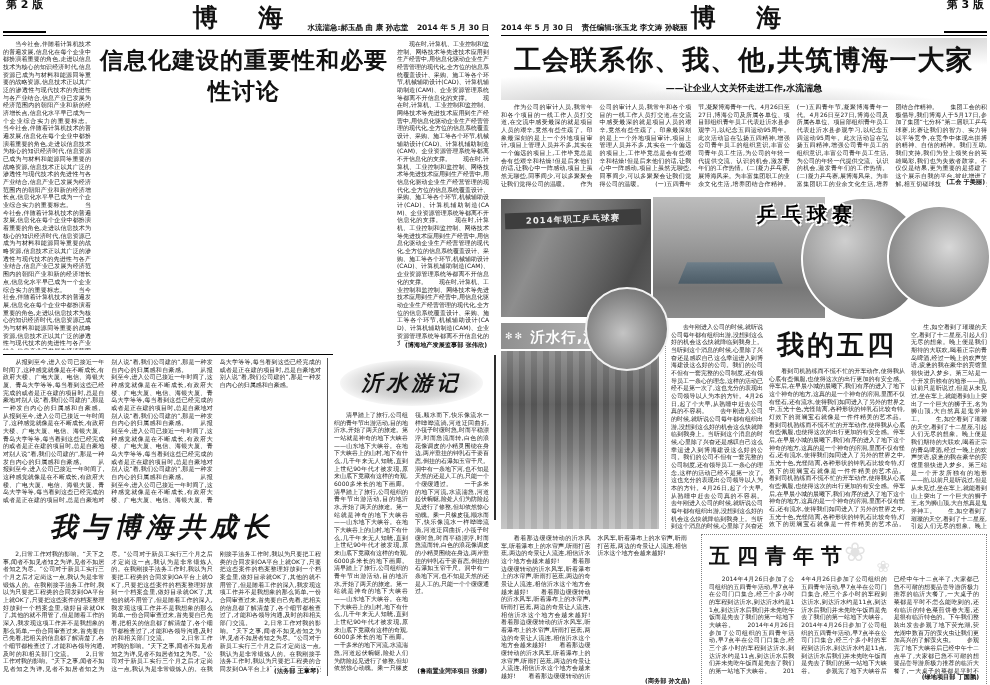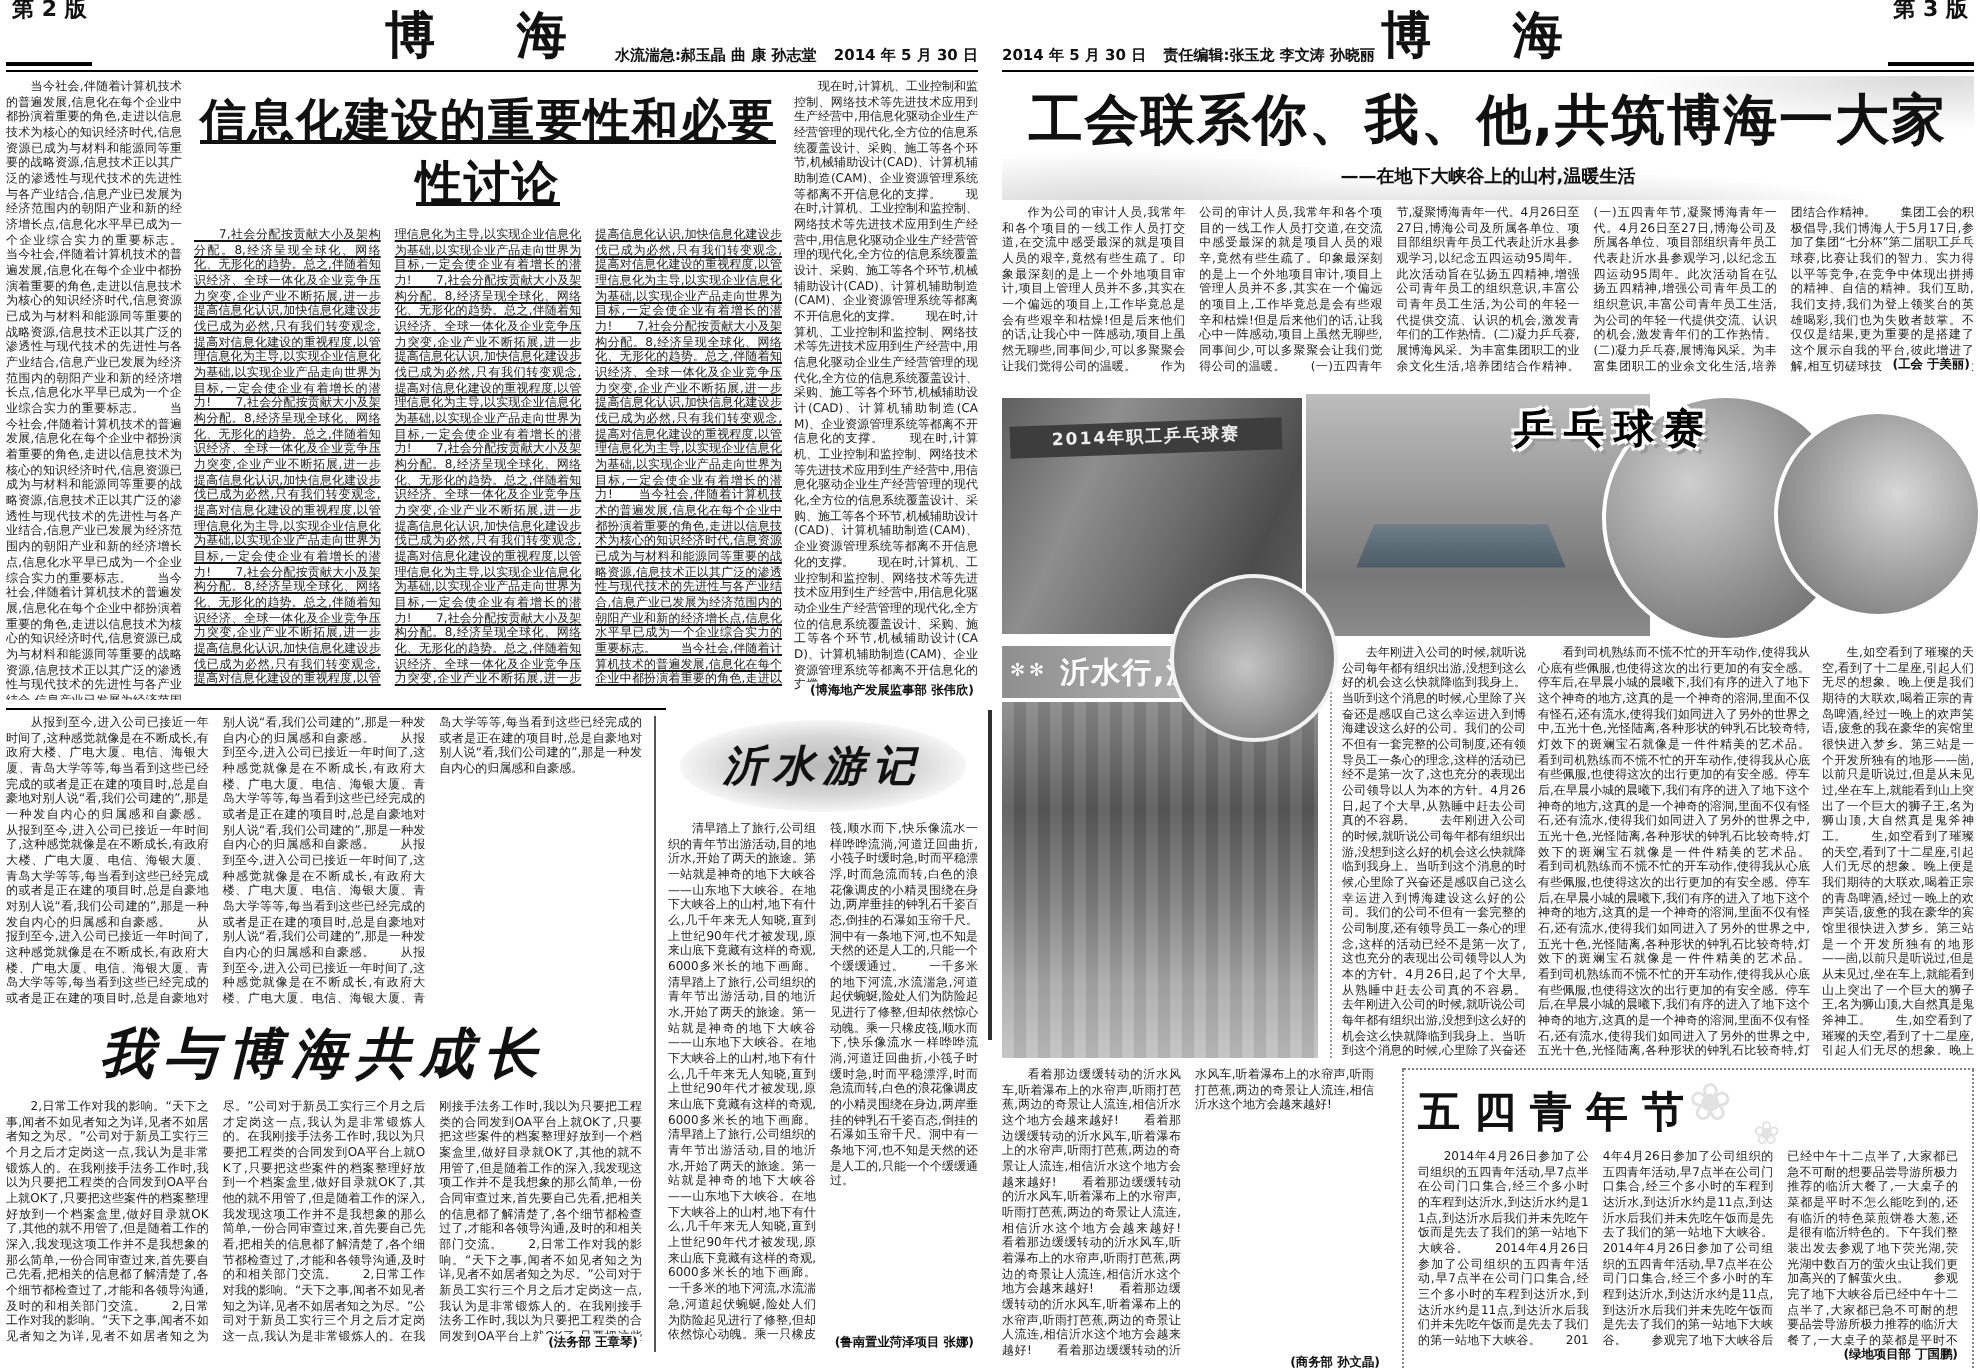--- a/index.html
+++ b/index.html
@@ -22,21 +22,21 @@
 
   
   .ftxt{font-size:6px;line-height:1.28;text-align:justify;overflow:hidden;
         color:#1c1c1c;word-break:break-all;column-gap:7px;column-fill:auto;}
   .byline{position:absolute;right:1px;bottom:0;background:#fff;padding:0 1px 0 5px;
           font-size:6.2px;font-weight:bold;white-space:nowrap;}
 
   
   .a1{position:relative;display:flex;gap:6px;height:310px;margin-top:4px;}
   .a1 .c1{width:88px;}
-  .a1 .mid{flex:1;display:flex;flex-direction:column;text-decoration:underline;}
+  .a1 .mid{flex:1;display:flex;flex-direction:row;}
   .a1 .headline1{font-size:23px;font-weight:900;text-align:center;letter-spacing:1px;
       padding:5px 0 7px 0;font-family:"DejaVu Sans",sans-serif;}
   .a1 .midtxt{flex:1;column-count:3;}
   .a1 .c5{width:92px;}
   .hdiv2{width:330px;border-top:1px solid #000;margin:4px 0 3px 0;}
 
   
   .b2{display:flex;gap:6px;height:318px;}
   .growth{width:318px;position:relative;display:flex;flex-direction:column;}
   .growth .gtop{height:146px;column-count:3;}
@@ -175,21 +175,21 @@
         <span class="credits">
           <span>2014 年 5 月 30 日</span>
           <b>责任编辑:张玉龙  李文涛  孙晓丽</b>
         </span>
         <span class="pagelabel">第 3 版</span>
       </div>
     </div>
 
     <div class="banner3">
       <div class="headline3">工会联系你、我、他,共筑博海一大家</div>
-      <div class="sub3">——在地下大峡谷上的山村,温暖生活</div>
+      <div class="sub3">——让企业人文关怀走进工作,水流湍急</div>
     </div>
 
     <div class="u3 ftxt">　　作为公司的审计人员,我常年和各个项目的一线工作人员打交道,在交流中感受最深的就是项目人员的艰辛,竟然有些生疏了。印象最深刻的是上一个外地项目审计,项目上管理人员并不多,其实在一个偏远的项目上,工作毕竟总是会有些艰辛和枯燥!但是后来他们的话,让我心中一阵感动,项目上虽然无聊些,同事间少,可以多聚聚会让我们觉得公司的温暖。　　作为公司的审计人员,我常年和各个项目的一线工作人员打交道,在交流中感受最深的就是项目人员的艰辛,竟然有些生疏了。印象最深刻的是上一个外地项目审计,项目上管理人员并不多,其实在一个偏远的项目上,工作毕竟总是会有些艰辛和枯燥!但是后来他们的话,让我心中一阵感动,项目上虽然无聊些,同事间少,可以多聚聚会让我们觉得公司的温暖。　　(一)五四青年节,凝聚博海青年一代。4月26日至27日,博海公司及所属各单位、项目部组织青年员工代表赴沂水县参观学习,以纪念五四运动95周年。此次活动旨在弘扬五四精神,增强公司青年员工的组织意识,丰富公司青年员工生活,为公司的年轻一代提供交流、认识的机会,激发青年们的工作热情。(二)凝力乒乓赛,展博海风采。为丰富集团职工的业余文化生活,培养团结合作精神。　　(一)五四青年节,凝聚博海青年一代。4月26日至27日,博海公司及所属各单位、项目部组织青年员工代表赴沂水县参观学习,以纪念五四运动95周年。此次活动旨在弘扬五四精神,增强公司青年员工的组织意识,丰富公司青年员工生活,为公司的年轻一代提供交流、认识的机会,激发青年们的工作热情。(二)凝力乒乓赛,展博海风采。为丰富集团职工的业余文化生活,培养团结合作精神。　　集团工会的积极倡导,我们博海人于5月17日,参加了集团“七分杯”第二届职工乒乓球赛,比赛让我们的智力、实力得以平等竞争,在竞争中体现出拼搏的精神、自信的精神。我们互助,我们支持,我们为登上领奖台的英雄喝彩,我们也为失败者鼓掌。不仅仅是结果,更为重要的是搭建了这个展示自我的平台,彼此增进了解,相互切磋球技,无形中也为广大职工提供了一个相互交流、切磋球技的平台,而且展现了职工团结友爱、结识朋友的精神风貌。　　集团工会的积极倡导,我们博海人于5月17日,参加了集团“七分杯”第二届职工乒乓球赛,比赛让我们的智力、实力得以平等竞争,在竞争中体现出拼搏的精神、自信的精神。我们互助,我们支持,我们为登上领奖台的英雄喝彩,我们也为失败者鼓掌。不仅仅是结果,更为重要的是搭建了这个展示自我的平台,彼此增进了解,相互切磋球技,无形中也为广大职工提供了一个相互交流、切磋球技的平台,而且展现了职工团结友爱、结识朋友的精神风貌。</div>
     <div style="position:relative;height:0;">
       <div class="byline" style="bottom:2px;">(工会 于美丽)</div>
     </div>
 
     <div class="montage">
       <div class="ph phA">
         <div class="bannerstrip">2014年职工乒乓球赛</div>
@@ -206,20 +206,21 @@
       <div class="feat">
         <div class="fbanner">
           <span class="snow">✻</span><span class="snow">✻</span>
           <span>沂水行,沂水情</span>
         </div>
         <div class="fphoto"></div>
         <div class="horse"></div>
       </div>
       <div class="wcol1 ftxt">　　去年刚进入公司的时候,就听说公司每年都有组织出游,没想到这么好的机会这么快就降临到我身上。当听到这个消息的时候,心里除了兴奋还是感叹自己这么幸运进入到博海建设这么好的公司。我们的公司不但有一套完整的公司制度,还有领导员工一条心的理念,这样的活动已经不是第一次了,这也充分的表现出公司领导以人为本的方针。4月26日,起了个大早,从熟睡中赶去公司真的不容易。　　去年刚进入公司的时候,就听说公司每年都有组织出游,没想到这么好的机会这么快就降临到我身上。当听到这个消息的时候,心里除了兴奋还是感叹自己这么幸运进入到博海建设这么好的公司。我们的公司不但有一套完整的公司制度,还有领导员工一条心的理念,这样的活动已经不是第一次了,这也充分的表现出公司领导以人为本的方针。4月26日,起了个大早,从熟睡中赶去公司真的不容易。　　去年刚进入公司的时候,就听说公司每年都有组织出游,没想到这么好的机会这么快就降临到我身上。当听到这个消息的时候,心里除了兴奋还是感叹自己这么幸运进入到博海建设这么好的公司。我们的公司不但有一套完整的公司制度,还有领导员工一条心的理念,这样的活动已经不是第一次了,这也充分的表现出公司领导以人为本的方针。4月26日,起了个大早,从熟睡中赶去公司真的不容易。　　去年刚进入公司的时候,就听说公司每年都有组织出游,没想到这么好的机会这么快就降临到我身上。当听到这个消息的时候,心里除了兴奋还是感叹自己这么幸运进入到博海建设这么好的公司。我们的公司不但有一套完整的公司制度,还有领导员工一条心的理念,这样的活动已经不是第一次了,这也充分的表现出公司领导以人为本的方针。4月26日,起了个大早,从熟睡中赶去公司真的不容易。</div>
       <div class="wmid">
+        <div class="wtitle">我的五四</div>
         <div class="ftxt">　　看到司机熟练而不慌不忙的开车动作,使得我从心底有些佩服,也使得这次的出行更加的有安全感。停车后,在早晨小城的晨曦下,我们有序的进入了地下这个神奇的地方,这真的是一个神奇的溶洞,里面不仅有怪石,还有流水,使得我们如同进入了另外的世界之中,五光十色,光怪陆离,各种形状的钟乳石比较奇特,灯效下的斑斓宝石就像是一件件精美的艺术品。　　看到司机熟练而不慌不忙的开车动作,使得我从心底有些佩服,也使得这次的出行更加的有安全感。停车后,在早晨小城的晨曦下,我们有序的进入了地下这个神奇的地方,这真的是一个神奇的溶洞,里面不仅有怪石,还有流水,使得我们如同进入了另外的世界之中,五光十色,光怪陆离,各种形状的钟乳石比较奇特,灯效下的斑斓宝石就像是一件件精美的艺术品。　　看到司机熟练而不慌不忙的开车动作,使得我从心底有些佩服,也使得这次的出行更加的有安全感。停车后,在早晨小城的晨曦下,我们有序的进入了地下这个神奇的地方,这真的是一个神奇的溶洞,里面不仅有怪石,还有流水,使得我们如同进入了另外的世界之中,五光十色,光怪陆离,各种形状的钟乳石比较奇特,灯效下的斑斓宝石就像是一件件精美的艺术品。　　看到司机熟练而不慌不忙的开车动作,使得我从心底有些佩服,也使得这次的出行更加的有安全感。停车后,在早晨小城的晨曦下,我们有序的进入了地下这个神奇的地方,这真的是一个神奇的溶洞,里面不仅有怪石,还有流水,使得我们如同进入了另外的世界之中,五光十色,光怪陆离,各种形状的钟乳石比较奇特,灯效下的斑斓宝石就像是一件件精美的艺术品。</div>
       </div>
       <div class="wcol3 ftxt">　　生,如空看到了璀璨的天空,看到了十二星座,引起人们无尽的想象。晚上便是我们期待的大联欢,喝着正宗的青岛啤酒,经过一晚上的欢声笑语,疲惫的我在豪华的宾馆里很快进入梦乡。第三站是一个开发所独有的地形——崮,以前只是听说过,但是从未见过,坐在车上,就能看到山上突出了一个巨大的狮子王,名为狮山顶,大自然真是鬼斧神工。　　生,如空看到了璀璨的天空,看到了十二星座,引起人们无尽的想象。晚上便是我们期待的大联欢,喝着正宗的青岛啤酒,经过一晚上的欢声笑语,疲惫的我在豪华的宾馆里很快进入梦乡。第三站是一个开发所独有的地形——崮,以前只是听说过,但是从未见过,坐在车上,就能看到山上突出了一个巨大的狮子王,名为狮山顶,大自然真是鬼斧神工。　　生,如空看到了璀璨的天空,看到了十二星座,引起人们无尽的想象。晚上便是我们期待的大联欢,喝着正宗的青岛啤酒,经过一晚上的欢声笑语,疲惫的我在豪华的宾馆里很快进入梦乡。第三站是一个开发所独有的地形——崮,以前只是听说过,但是从未见过,坐在车上,就能看到山上突出了一个巨大的狮子王,名为狮山顶,大自然真是鬼斧神工。　　生,如空看到了璀璨的天空,看到了十二星座,引起人们无尽的想象。晚上便是我们期待的大联欢,喝着正宗的青岛啤酒,经过一晚上的欢声笑语,疲惫的我在豪华的宾馆里很快进入梦乡。第三站是一个开发所独有的地形——崮,以前只是听说过,但是从未见过,坐在车上,就能看到山上突出了一个巨大的狮子王,名为狮山顶,大自然真是鬼斧神工。</div>
     </div>
 
     <div class="bo3">
       <div class="wtail ftxt">　　看着那边缓缓转动的沂水风车,听着瀑布上的水帘声,听雨打芭蕉,两边的奇景让人流连,相信沂水这个地方会越来越好!　　看着那边缓缓转动的沂水风车,听着瀑布上的水帘声,听雨打芭蕉,两边的奇景让人流连,相信沂水这个地方会越来越好!　　看着那边缓缓转动的沂水风车,听着瀑布上的水帘声,听雨打芭蕉,两边的奇景让人流连,相信沂水这个地方会越来越好!　　看着那边缓缓转动的沂水风车,听着瀑布上的水帘声,听雨打芭蕉,两边的奇景让人流连,相信沂水这个地方会越来越好!　　看着那边缓缓转动的沂水风车,听着瀑布上的水帘声,听雨打芭蕉,两边的奇景让人流连,相信沂水这个地方会越来越好!　　看着那边缓缓转动的沂水风车,听着瀑布上的水帘声,听雨打芭蕉,两边的奇景让人流连,相信沂水这个地方会越来越好!</div>
       <div style="position:relative;width:0;">
         <div class="byline" style="right:3px;bottom:0;">(商务部 孙文晶)</div>
       </div>

